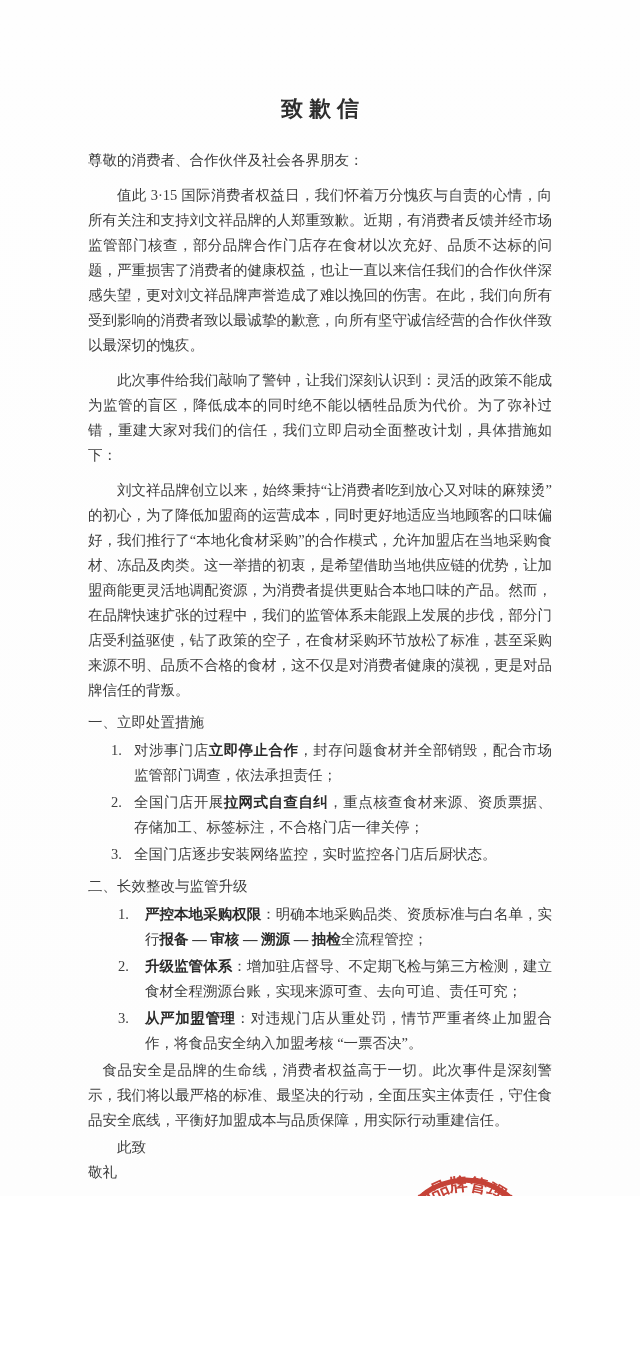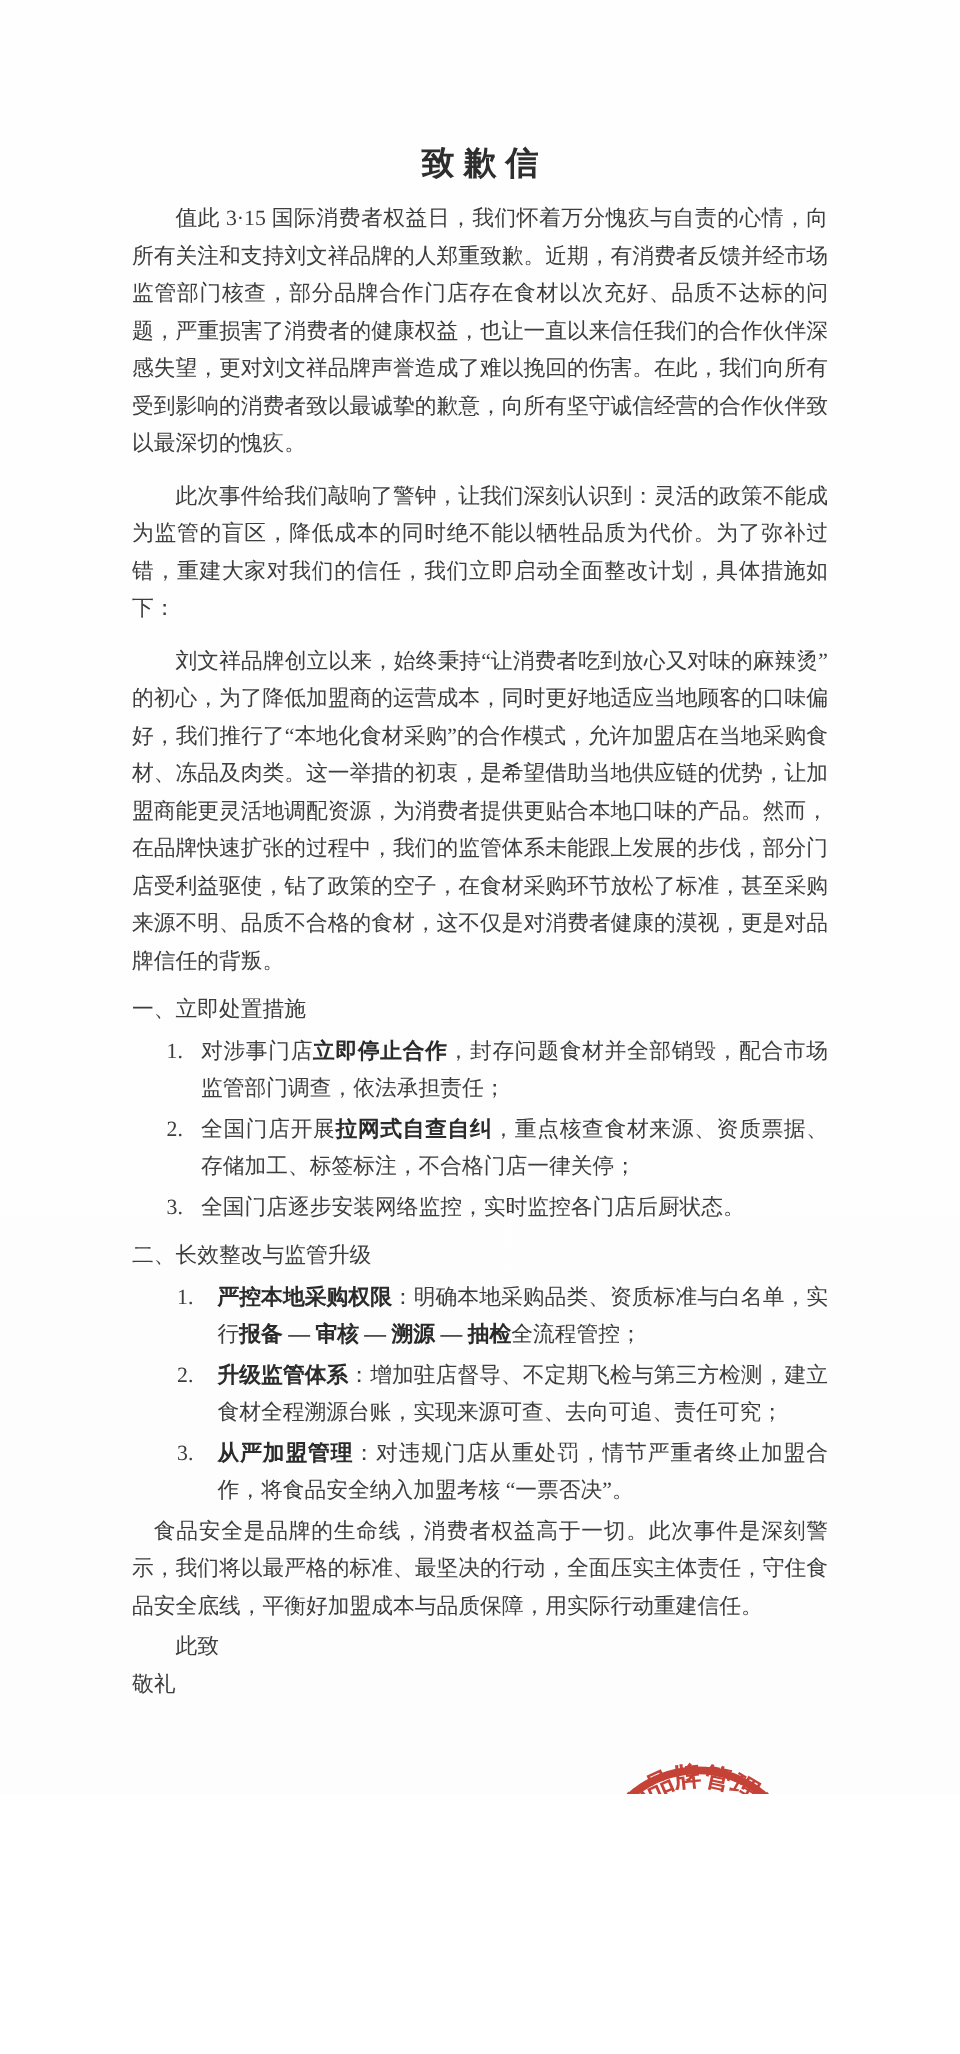--- a/index.html
+++ b/index.html
@@ -80,20 +80,21 @@
   }
 </style>
 </head>
 <body>
 
 <div class="page">
 
   <h1 class="title">致歉信</h1>
 
   <div class="letter-body">
+    <p class="salutation">尊敬的消费者、合作伙伴及社会各界朋友：</p>
 
     <div id="body-host">
         <p class="para indent2"><span>值此 3·15 国际消费者权益日，我们怀着万分愧疚与自责的心情，向所有关注和支持刘文祥品牌的人郑重致歉。近期，有消费者反馈并经市场监管部门核查，部分品牌合作门店存在食材以次充好、品质不达标的问题，严重损害了消费者的健康权益，也让一直以来信任我们的合作伙伴深感失望，更对刘文祥品牌声誉造成了难以挽回的伤害。在此，我们向所有受到影响的消费者致以最诚挚的歉意，向所有坚守诚信经营的合作伙伴致以最深切的愧疚。</span></p>
         <p class="para indent2"><span>此次事件给我们敲响了警钟，让我们深刻认识到：灵活的政策不能成为监管的盲区，降低成本的同时绝不能以牺牲品质为代价。为了弥补过错，重建大家对我们的信任，我们立即启动全面整改计划，具体措施如下：</span></p>
         <p class="para indent2"><span>刘文祥品牌创立以来，始终秉持“让消费者吃到放心又对味的麻辣烫”的初心，为了降低加盟商的运营成本，同时更好地适应当地顾客的口味偏好，我们推行了“本地化食材采购”的合作模式，允许加盟店在当地采购食材、冻品及肉类。这一举措的初衷，是希望借助当地供应链的优势，让加盟商能更灵活地调配资源，为消费者提供更贴合本地口味的产品。然而，在品牌快速扩张的过程中，我们的监管体系未能跟上发展的步伐，部分门店受利益驱使，钻了政策的空子，在食材采购环节放松了标准，甚至采购来源不明、品质不合格的食材，这不仅是对消费者健康的漠视，更是对品牌信任的背叛。</span></p>
         <div class="sec-heading"><span>一、立即处置措施</span></div>
         <div class="li s1"><span class="num">1.</span><span>对涉事门店</span><span class="b">立即停止合作</span><span>，封存问题食材并全部销毁，配合市场监管部门调查，依法承担责任；</span></div>
         <div class="li s1"><span class="num">2.</span><span>全国门店开展</span><span class="b">拉网式自查自纠</span><span>，重点核查食材来源、资质票据、存储加工、标签标注，不合格门店一律关停；</span></div>
         <div class="li s1"><span class="num">3.</span><span>全国门店逐步安装网络监控，实时监控各门店后厨状态。</span></div>
         <div class="sec-heading"><span>二、长效整改与监管升级</span></div>

